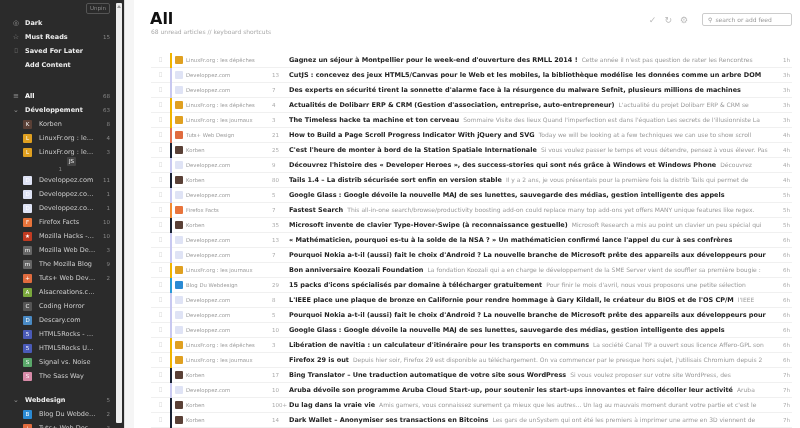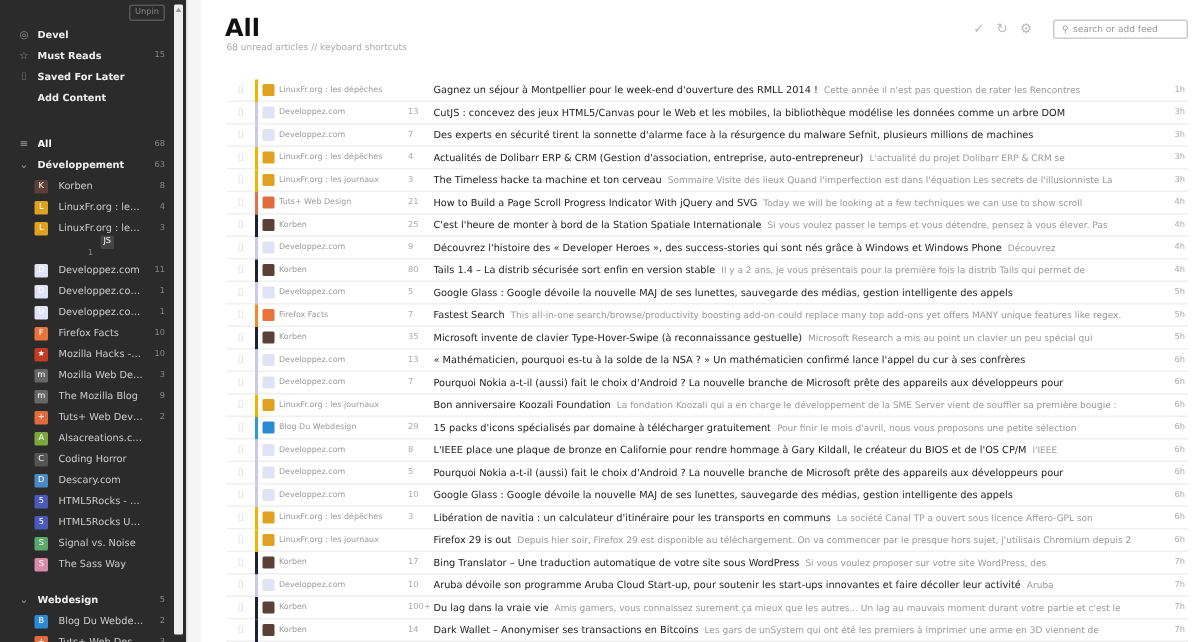--- a/index.html
+++ b/index.html
@@ -32,34 +32,34 @@
   .search input::placeholder { color: #999; }
 
   .list { position: absolute; left: 17px; top: 53px; right: 8px; }
   .row { height: 15px; display: flex; align-items: center; border-bottom: 1px solid #f0f0f0; font-size: 6px; white-space: nowrap; }
   .row .save { width: 19px; text-align: center; color: #bbb; font-size: 7px; }
   .row .stripe { width: 2px; height: 15px; margin-right: 3px; }
   .row .fav { width: 8px; height: 8px; border-radius: 1px; margin-right: 3px; font-size: 5px; line-height: 8px; text-align: center; color: #fff; }
   .row .src { width: 86px; color: #999; font-size: 5.3px; overflow: hidden; }
   .row .num { width: 17px; color: #aaa; font-size: 5.5px; }
   .row .content { flex: 1; overflow: hidden; text-overflow: clip; }
-  .row .title { font-weight: normal; color: #222; font-size: 6.5px; }
+  .row .title { font-weight: bold; color: #222; font-size: 6.5px; }
   .row .snip { color: #999; margin-left: 4px; font-size: 6px; }
   .row .age { width: 22px; text-align: right; color: #aaa; font-size: 5.5px; padding-right: 2px; }
 </style>
 </head>
 <body>
 
 <div class="app">
   <div class="sidebar" id="sidebar">
     <div class="unpin">Unpin</div>
     <div class="sidebar-scroll"></div>
   <div class="side-item " style="top: 16px;">
         <span class="ic">◎</span>
-        <span class="lbl">Devel</span>
+        <span class="lbl">Dark</span>
         <span class="cnt"></span>
       </div>
       <div class="side-item " style="top: 30px;">
         <span class="ic">☆</span>
         <span class="lbl">Must Reads</span>
         <span class="cnt">15</span>
       </div>
       <div class="side-item " style="top: 44px;">
         <span class="ic">⌷</span>
         <span class="lbl">Saved For Later</span>

